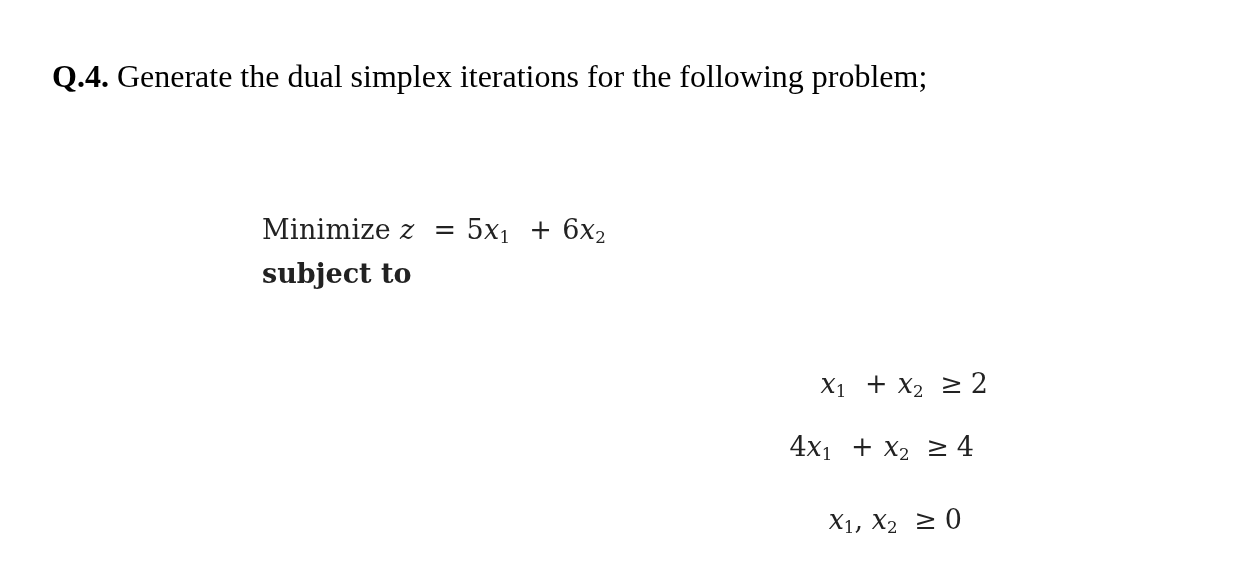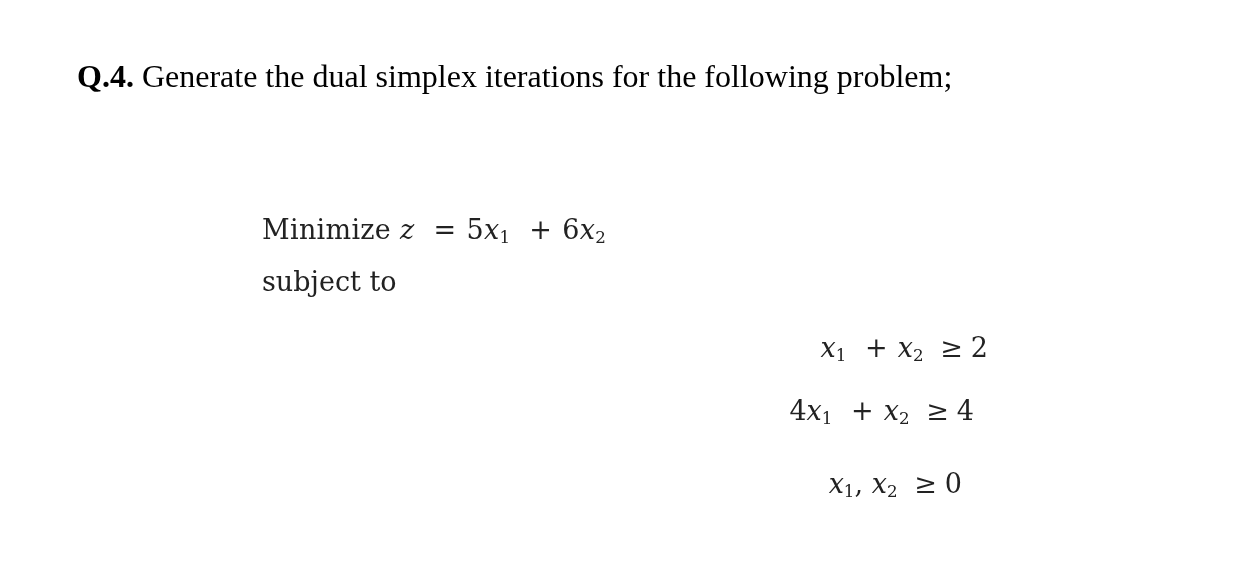--- a/index.html
+++ b/index.html
@@ -15,21 +15,20 @@
       color: #000000;
     }
     .question {
       position: absolute;
       left: 52px;
       top: 56px;
       font-family: "Liberation Serif", serif;
       font-size: 32px;
       line-height: 40px;
       white-space: nowrap;
-      margin-left: 25px;
     }
     .question .qnum {
       font-weight: bold;
     }
     .problem-img {
       position: absolute;
       left: 0;
       top: 0;
       width: 1010px;
       height: 586px;
@@ -41,24 +40,25 @@
       left: 262px;
       top: 212px;
       font-size: 27px;
       line-height: 36px;
       white-space: nowrap;
       letter-spacing: 0.3px;
     }
     .subject-line {
       position: absolute;
       left: 262px;
-      top: 264px;
+      top: 256px;
       font-size: 27px;
       line-height: 36px;
       white-space: nowrap;
+      font-weight: bold;
     }
     .math-i {
       font-family: "DejaVu Serif", serif;
       font-style: italic;
     }
     sub {
       font-size: 62%;
       vertical-align: -0.25em;
       line-height: 0;
     }
@@ -70,20 +70,21 @@
       left: 780px;
       top: 330px;
       width: 220px;
       font-size: 27px;
     }
     .constraint {
       position: absolute;
       right: 10px;
       white-space: nowrap;
       line-height: 36px;
+      margin-top: 36px;
     }
     .c1 { top: 0px; right: 12px; }
     .c2 { top: 63px; right: 26px; }
     .c3 { top: 136px; right: 38px; }
     .rel { padding: 0 8px; }
   </style>
 </head>
 <body>
 
 <div class="question">

